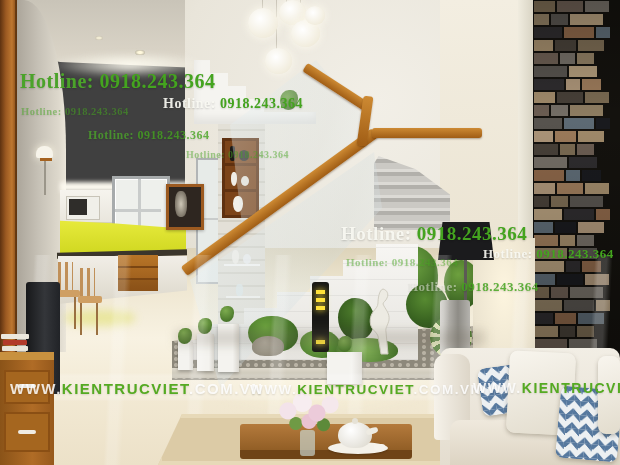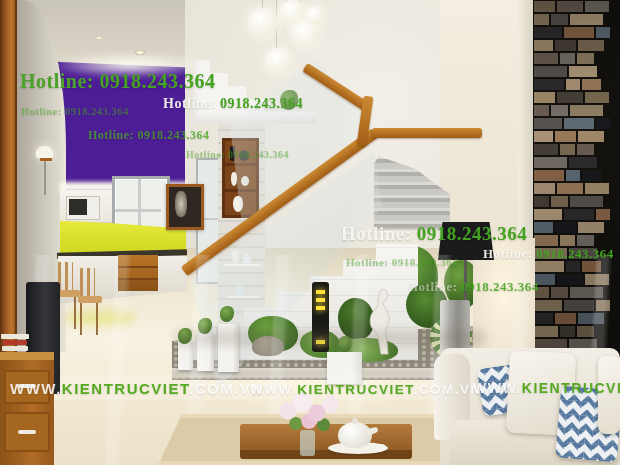--- a/index.html
+++ b/index.html
@@ -1,17 +1,17 @@
 <!DOCTYPE html>
 <html><head>
 <meta charset="utf-8">
 <style>
   html,body{margin:0;padding:0;background:#222;}
   #stage{position:relative;width:620px;height:465px;overflow:hidden;
-         font-family:"Liberation Serif",serif;background:#4c1d95;}
+         font-family:"Liberation Serif",serif;background:#404040;}
   .abs{position:absolute;}
   
   .ceiling{left:0;top:0;width:620px;height:75px;
     background:linear-gradient(180deg,#c9c4b8,#d9d3c6 70%,#e4dfd2);
     clip-path:polygon(0 0,533px 0,533px 18px,470px 30px,360px 52px,200px 68px,60px 62px,0 50px);}
   .fascia{left:200px;top:26px;width:250px;height:9px;background:#f6f3ea;transform:rotate(-5deg);opacity:.9;}
   .stairwell-wall{left:185px;top:0;width:350px;height:290px;
     background:radial-gradient(ellipse at 55% 35%,#f2efe7,#e9e5da 75%,#e0dbce);}
   .right-wall{left:440px;top:0;width:84px;height:372px;
     background:linear-gradient(180deg,#f3eee1,#ece5d4 60%,#e0d8c5);}

